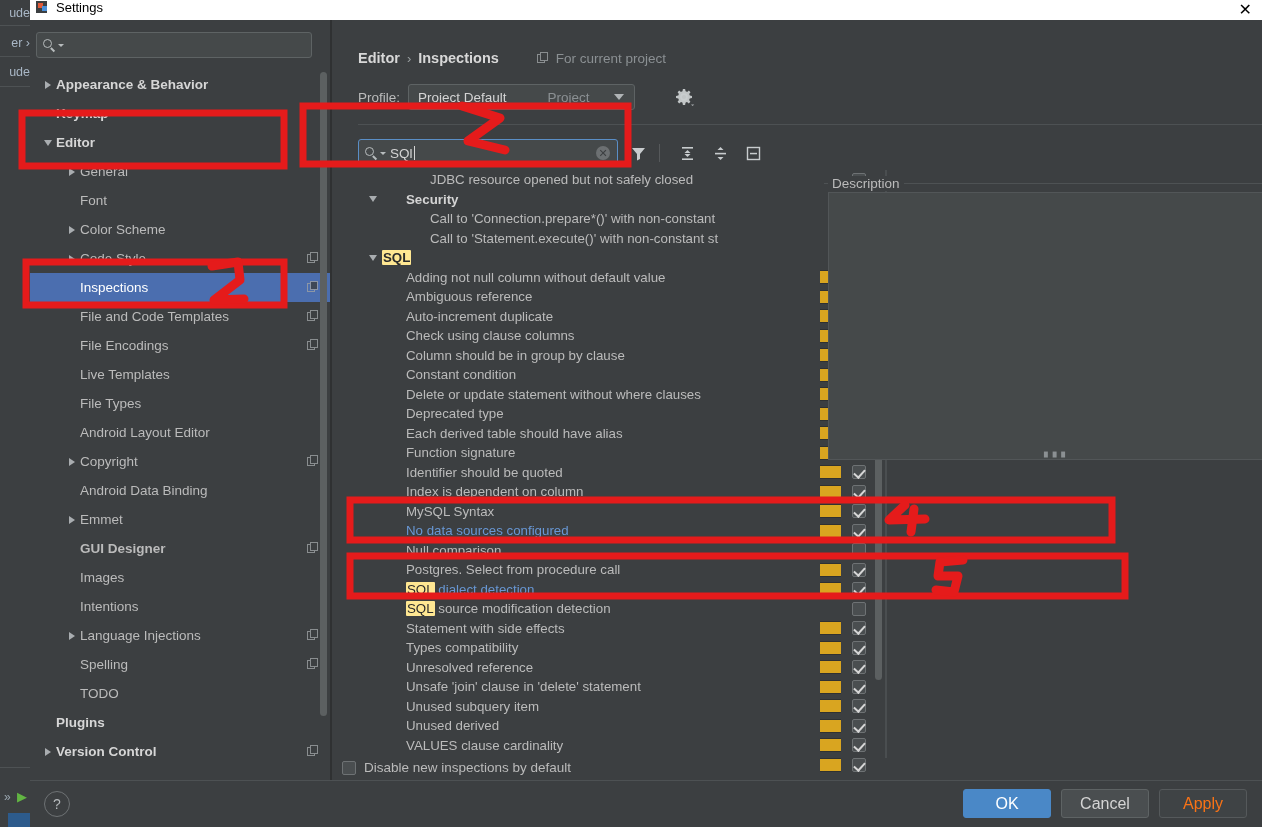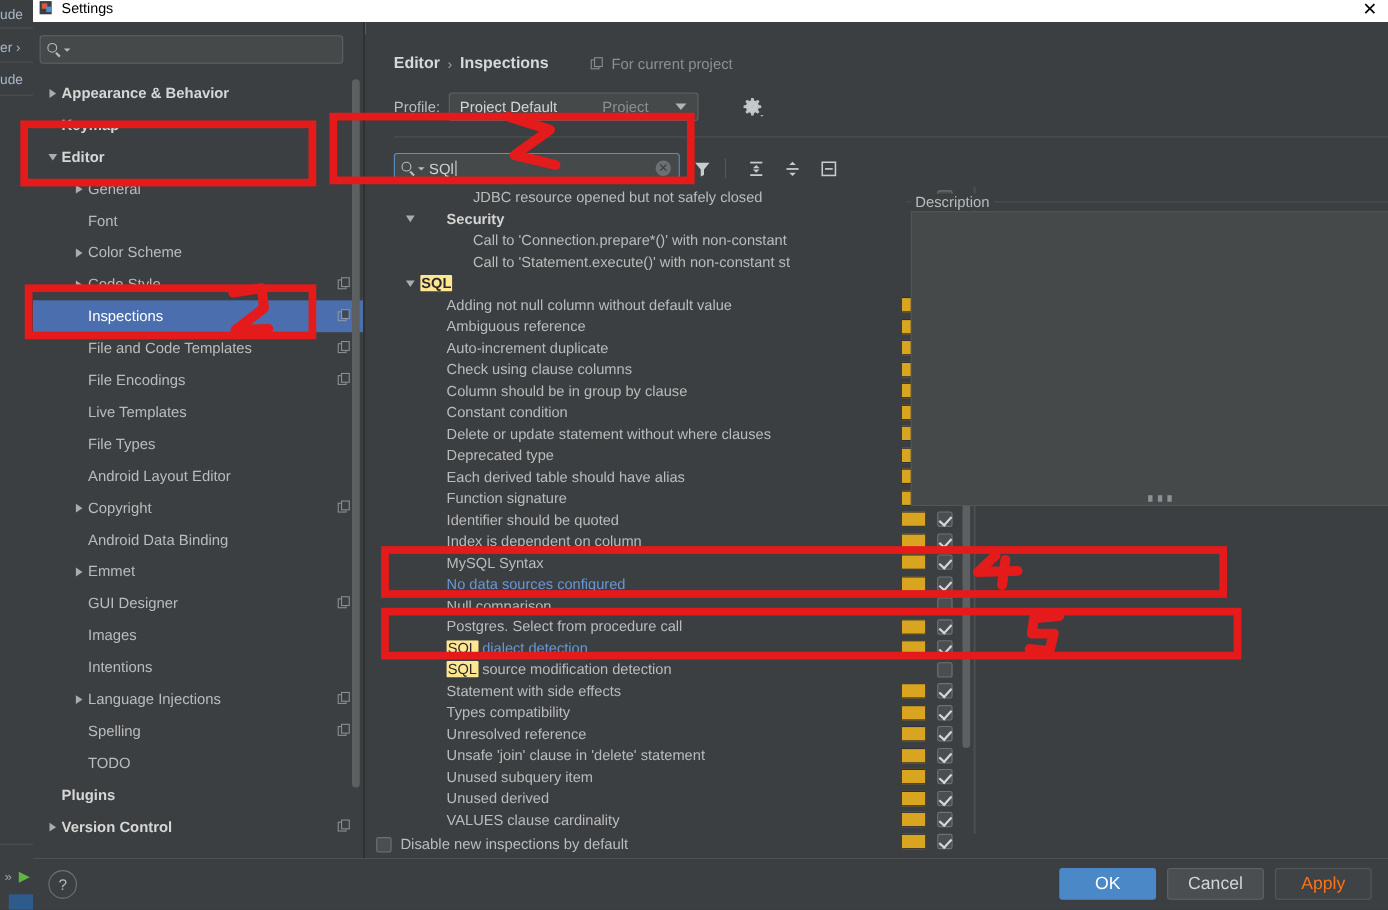--- a/index.html
+++ b/index.html
@@ -7,20 +7,21 @@
     width: 1262px; height: 827px;
     font-family: "Liberation Sans", sans-serif;
     overflow: hidden;
     background: #3b3f41;
   }
 
   
   #ide-bg {
     position: absolute; left: 0; top: 0; width: 30px; height: 827px;
     background: #3c3f41;
+    text-align: right;
   }
   #ide-bg .bg-line {
     position: absolute; left: 0; width: 30px;
     color: #a9b7c6; font-size: 12.5px; white-space: nowrap;
     overflow: hidden;
   }
   #ide-bg .bg-sep {
     position: absolute; left: 0; width: 30px; height: 1px; background: #4e5254;
   }
   #ide-bg .bg-bottom {
@@ -376,21 +377,21 @@
           <div class="tnode" style="padding-left: 34px;">
             <span class="tw"></span>
             <span class="tlabel">Android Data Binding</span>
           </div>
           <div class="tnode" style="padding-left: 34px;">
             <span class="tw">
               <i class="tri-r"></i>
             </span>
             <span class="tlabel">Emmet</span>
           </div>
-          <div class="tnode" style="padding-left: 34px;">
+          <div class="tnode" style="padding-left: 34px; font-weight: bold;">
             <span class="tw"></span>
             <span class="tlabel">GUI Designer</span>
             <span class="copy-icon">
               <span class="a"></span>
               <span class="b"></span>
             </span>
           </div>
           <div class="tnode" style="padding-left: 34px;">
             <span class="tw"></span>
             <span class="tlabel">Images</span>

